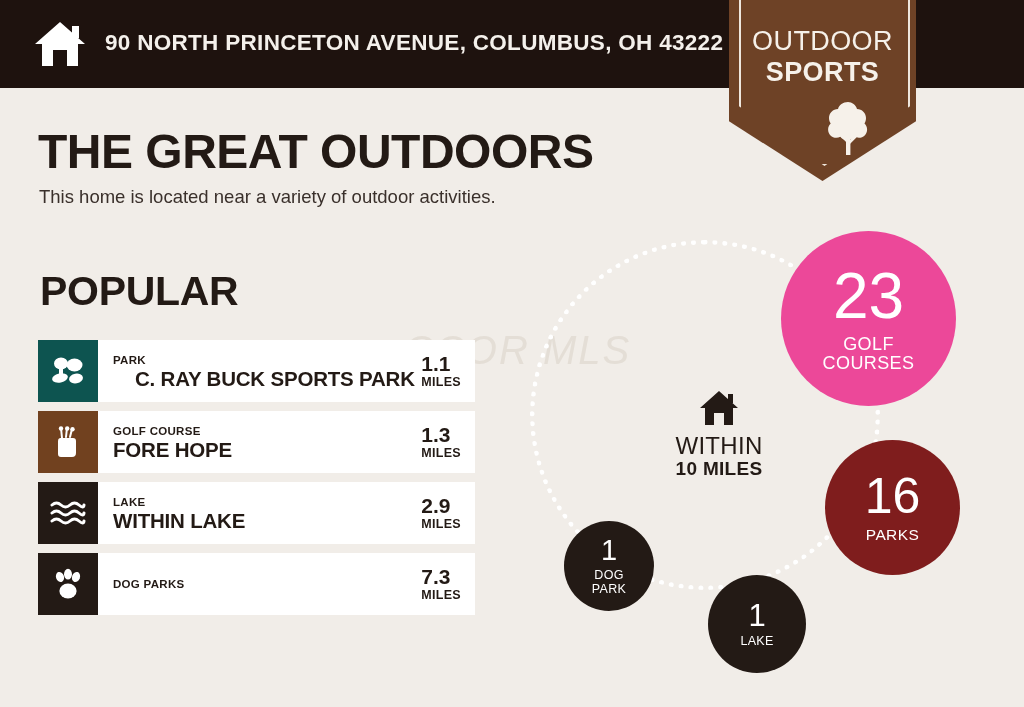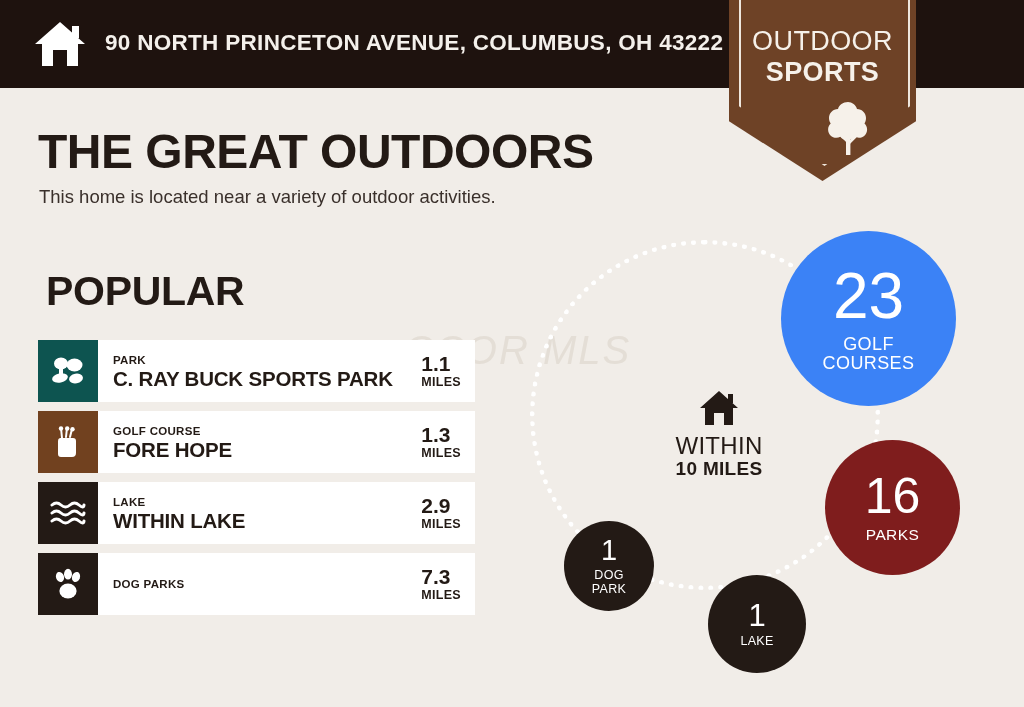--- a/index.html
+++ b/index.html
@@ -47,21 +47,21 @@
   
   #page-title{
     position:absolute;left:38px;top:124px;
     font-size:48px;font-weight:700;color:#231A15;letter-spacing:-.5px;
   }
   #page-subtitle{
     position:absolute;left:39px;top:186px;
     font-size:18.5px;font-weight:400;color:#3A302B;
   }
   #popular-title{
-    position:absolute;left:46px;top:268px;
+    position:absolute;left:40px;top:268px;
     font-size:41px;font-weight:700;color:#231A15;letter-spacing:-.3px;
   }
   
   #watermark{
     position:absolute;left:404px;top:328px;
     font-size:40px;font-style:italic;font-weight:400;
     color:#E4DED6;letter-spacing:2px;white-space:nowrap;
     user-select:none;
   }
   
@@ -86,37 +86,37 @@
     font-size:20.5px;font-weight:700;color:#231A15;letter-spacing:-.2px;
     line-height:23px;
   }
   .item-dist{
     display:flex;flex-direction:column;justify-content:center;align-items:flex-start;
     padding-right:14px;padding-left:4px;
   }
   .dist-value{font-size:21px;font-weight:700;color:#231A15;line-height:22px;}
   .dist-unit{font-size:12.5px;font-weight:700;color:#231A15;letter-spacing:.3px;line-height:15px;}
   
-  .item-name.wrap{white-space:normal;}
+  .item-name.wrap{white-space:normal;margin-left:22px;}
   
   #diagram{position:absolute;left:500px;top:210px;width:524px;height:497px;}
   #dotted-ring{
     position:absolute;left:30px;top:30px;width:340px;height:340px;
     border-radius:50%;
     border:5px dotted #FFFFFF;
   }
   .stat-circle{
     position:absolute;border-radius:50%;
     display:flex;flex-direction:column;align-items:center;justify-content:center;
     color:#FFFFFF;text-align:center;
   }
   .stat-num{font-weight:400;line-height:1;}
   .stat-label{font-weight:400;line-height:1.07;}
   #circle-golf{
-    left:281px;top:21px;width:175px;height:175px;background:#3b82f6;
+    left:281px;top:21px;width:175px;height:175px;background:#ec4899;
   }
   #circle-golf .stat-num{font-size:64px;margin-bottom:7px;}
   #circle-golf .stat-label{font-size:18px;letter-spacing:.4px;}
   #circle-parks{
     left:325px;top:230px;width:135px;height:135px;background:#7f1d1d;
   }
   #circle-parks .stat-num{font-size:50px;margin-bottom:6px;}
   #circle-parks .stat-label{font-size:15.5px;letter-spacing:.4px;}
   #circle-dogpark{
     left:64px;top:311px;width:90px;height:90px;background:#231A15;

